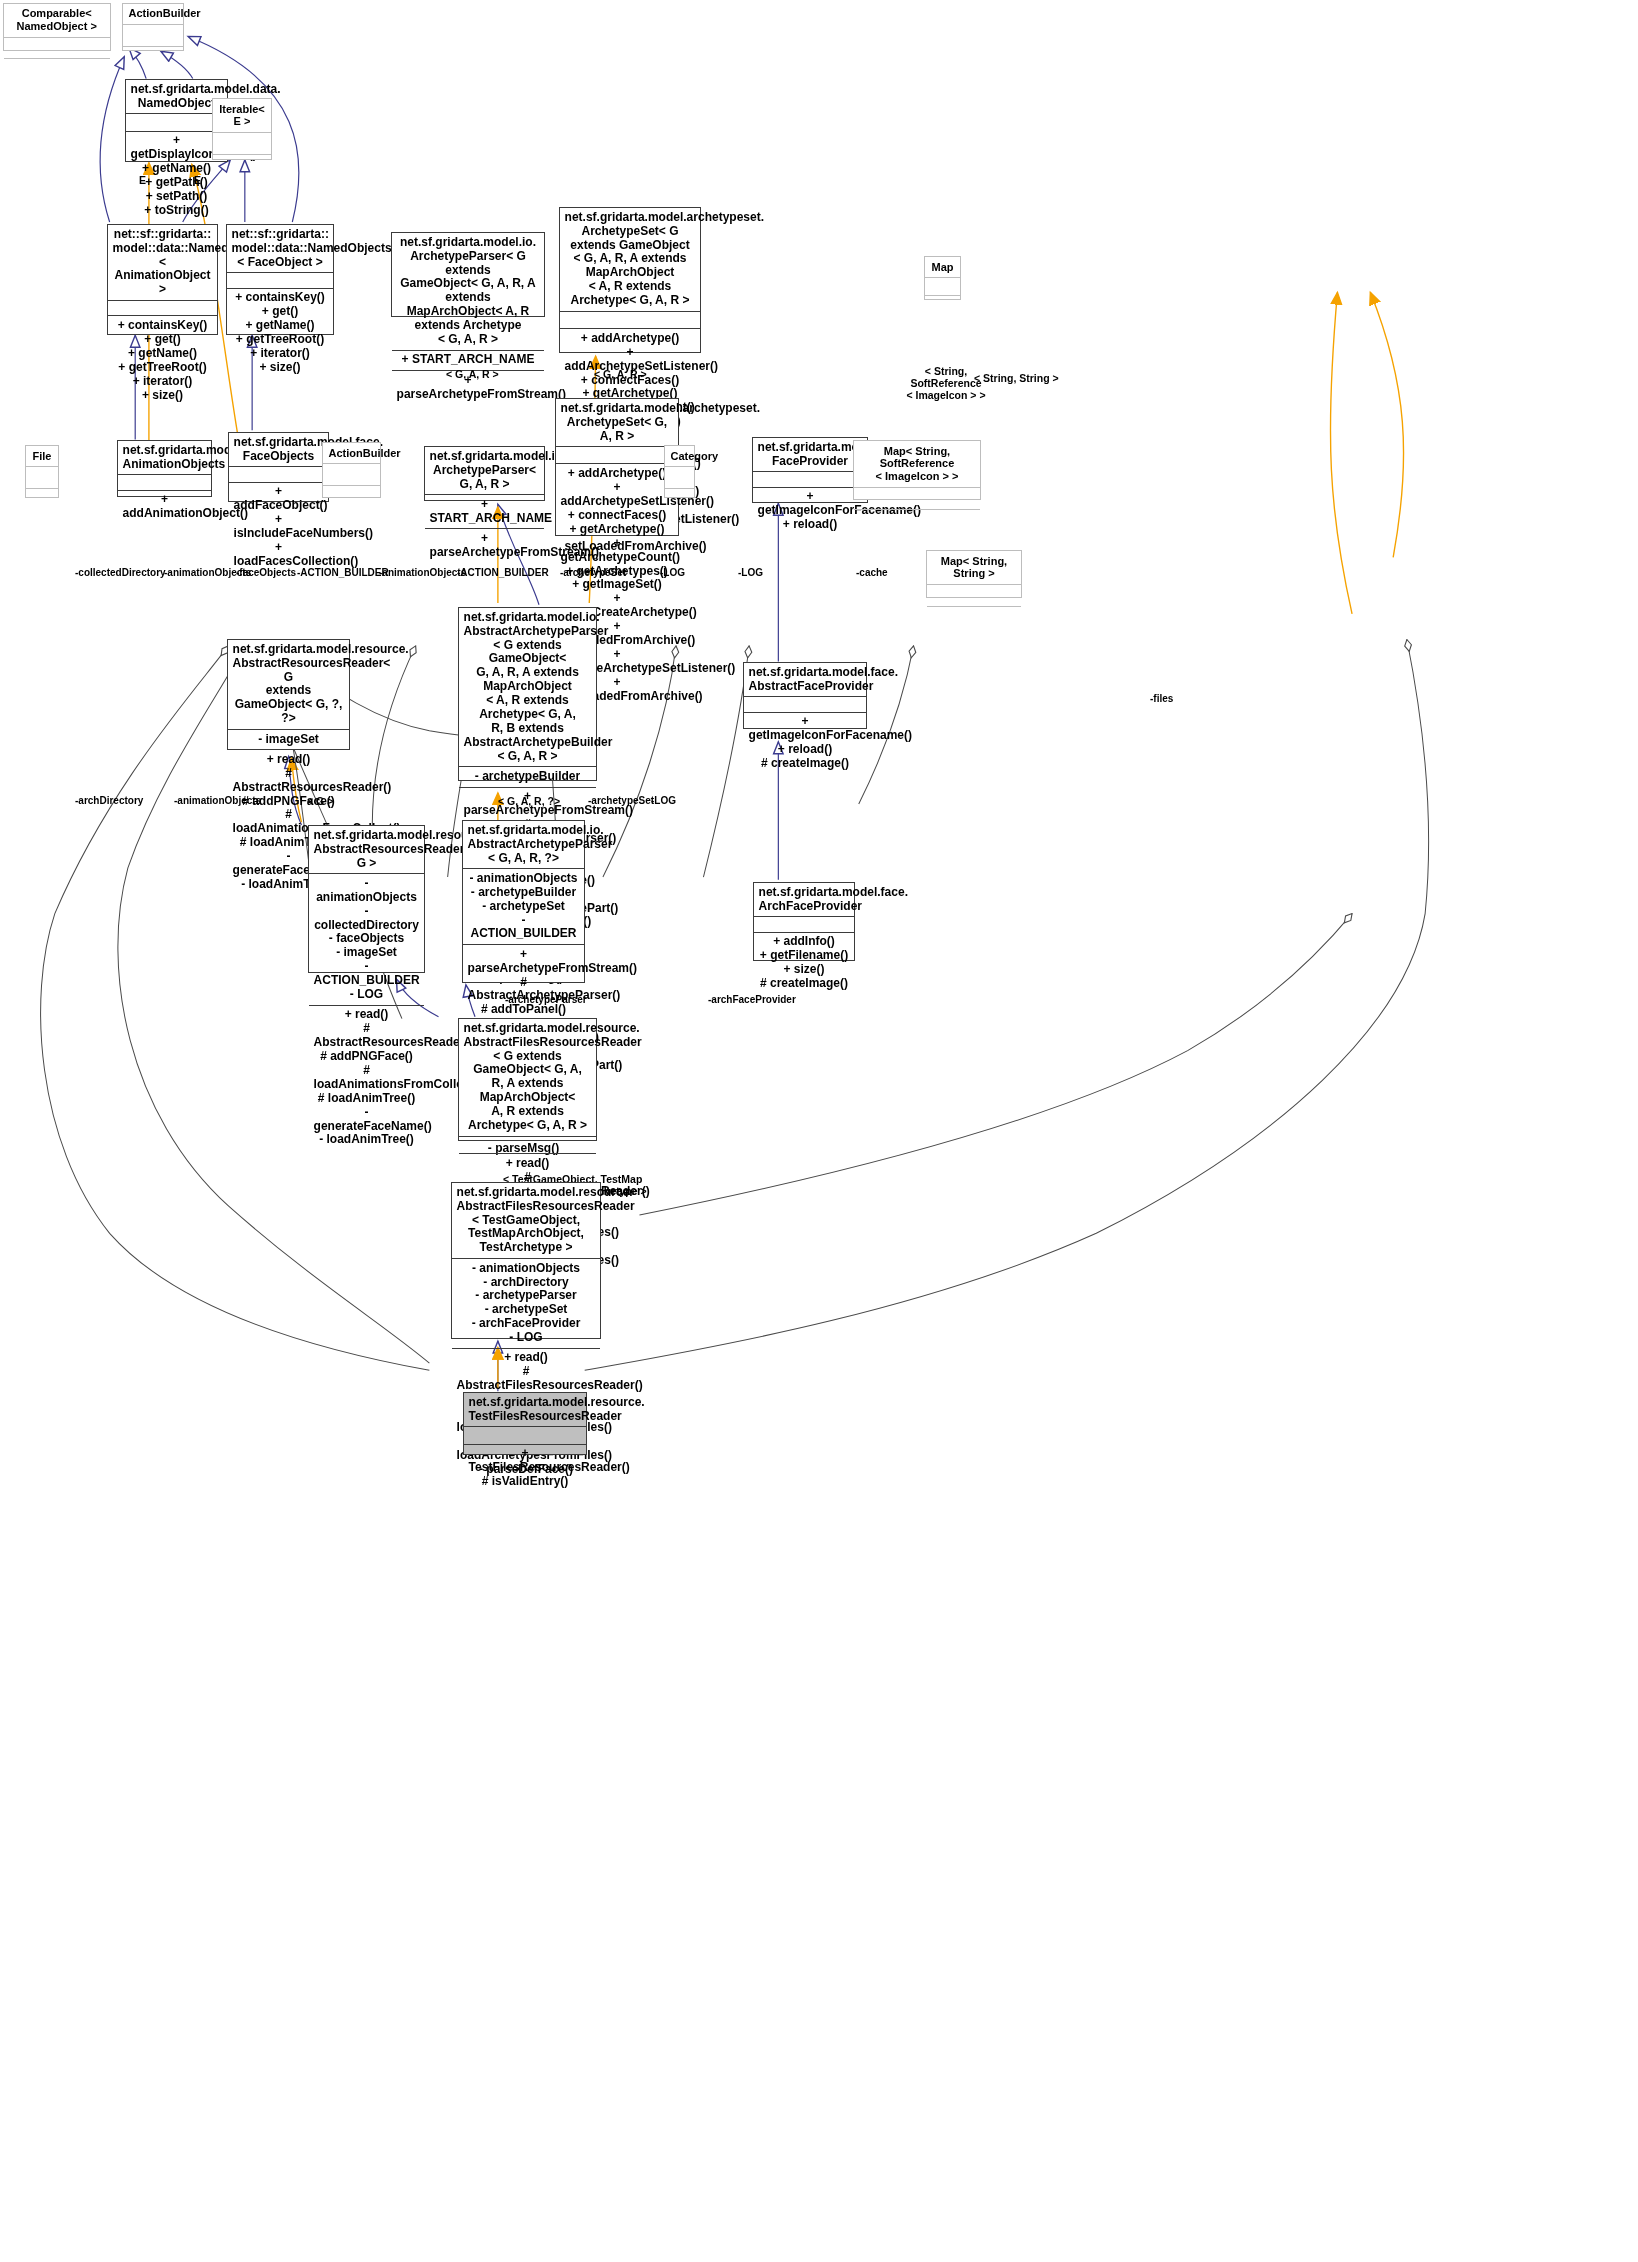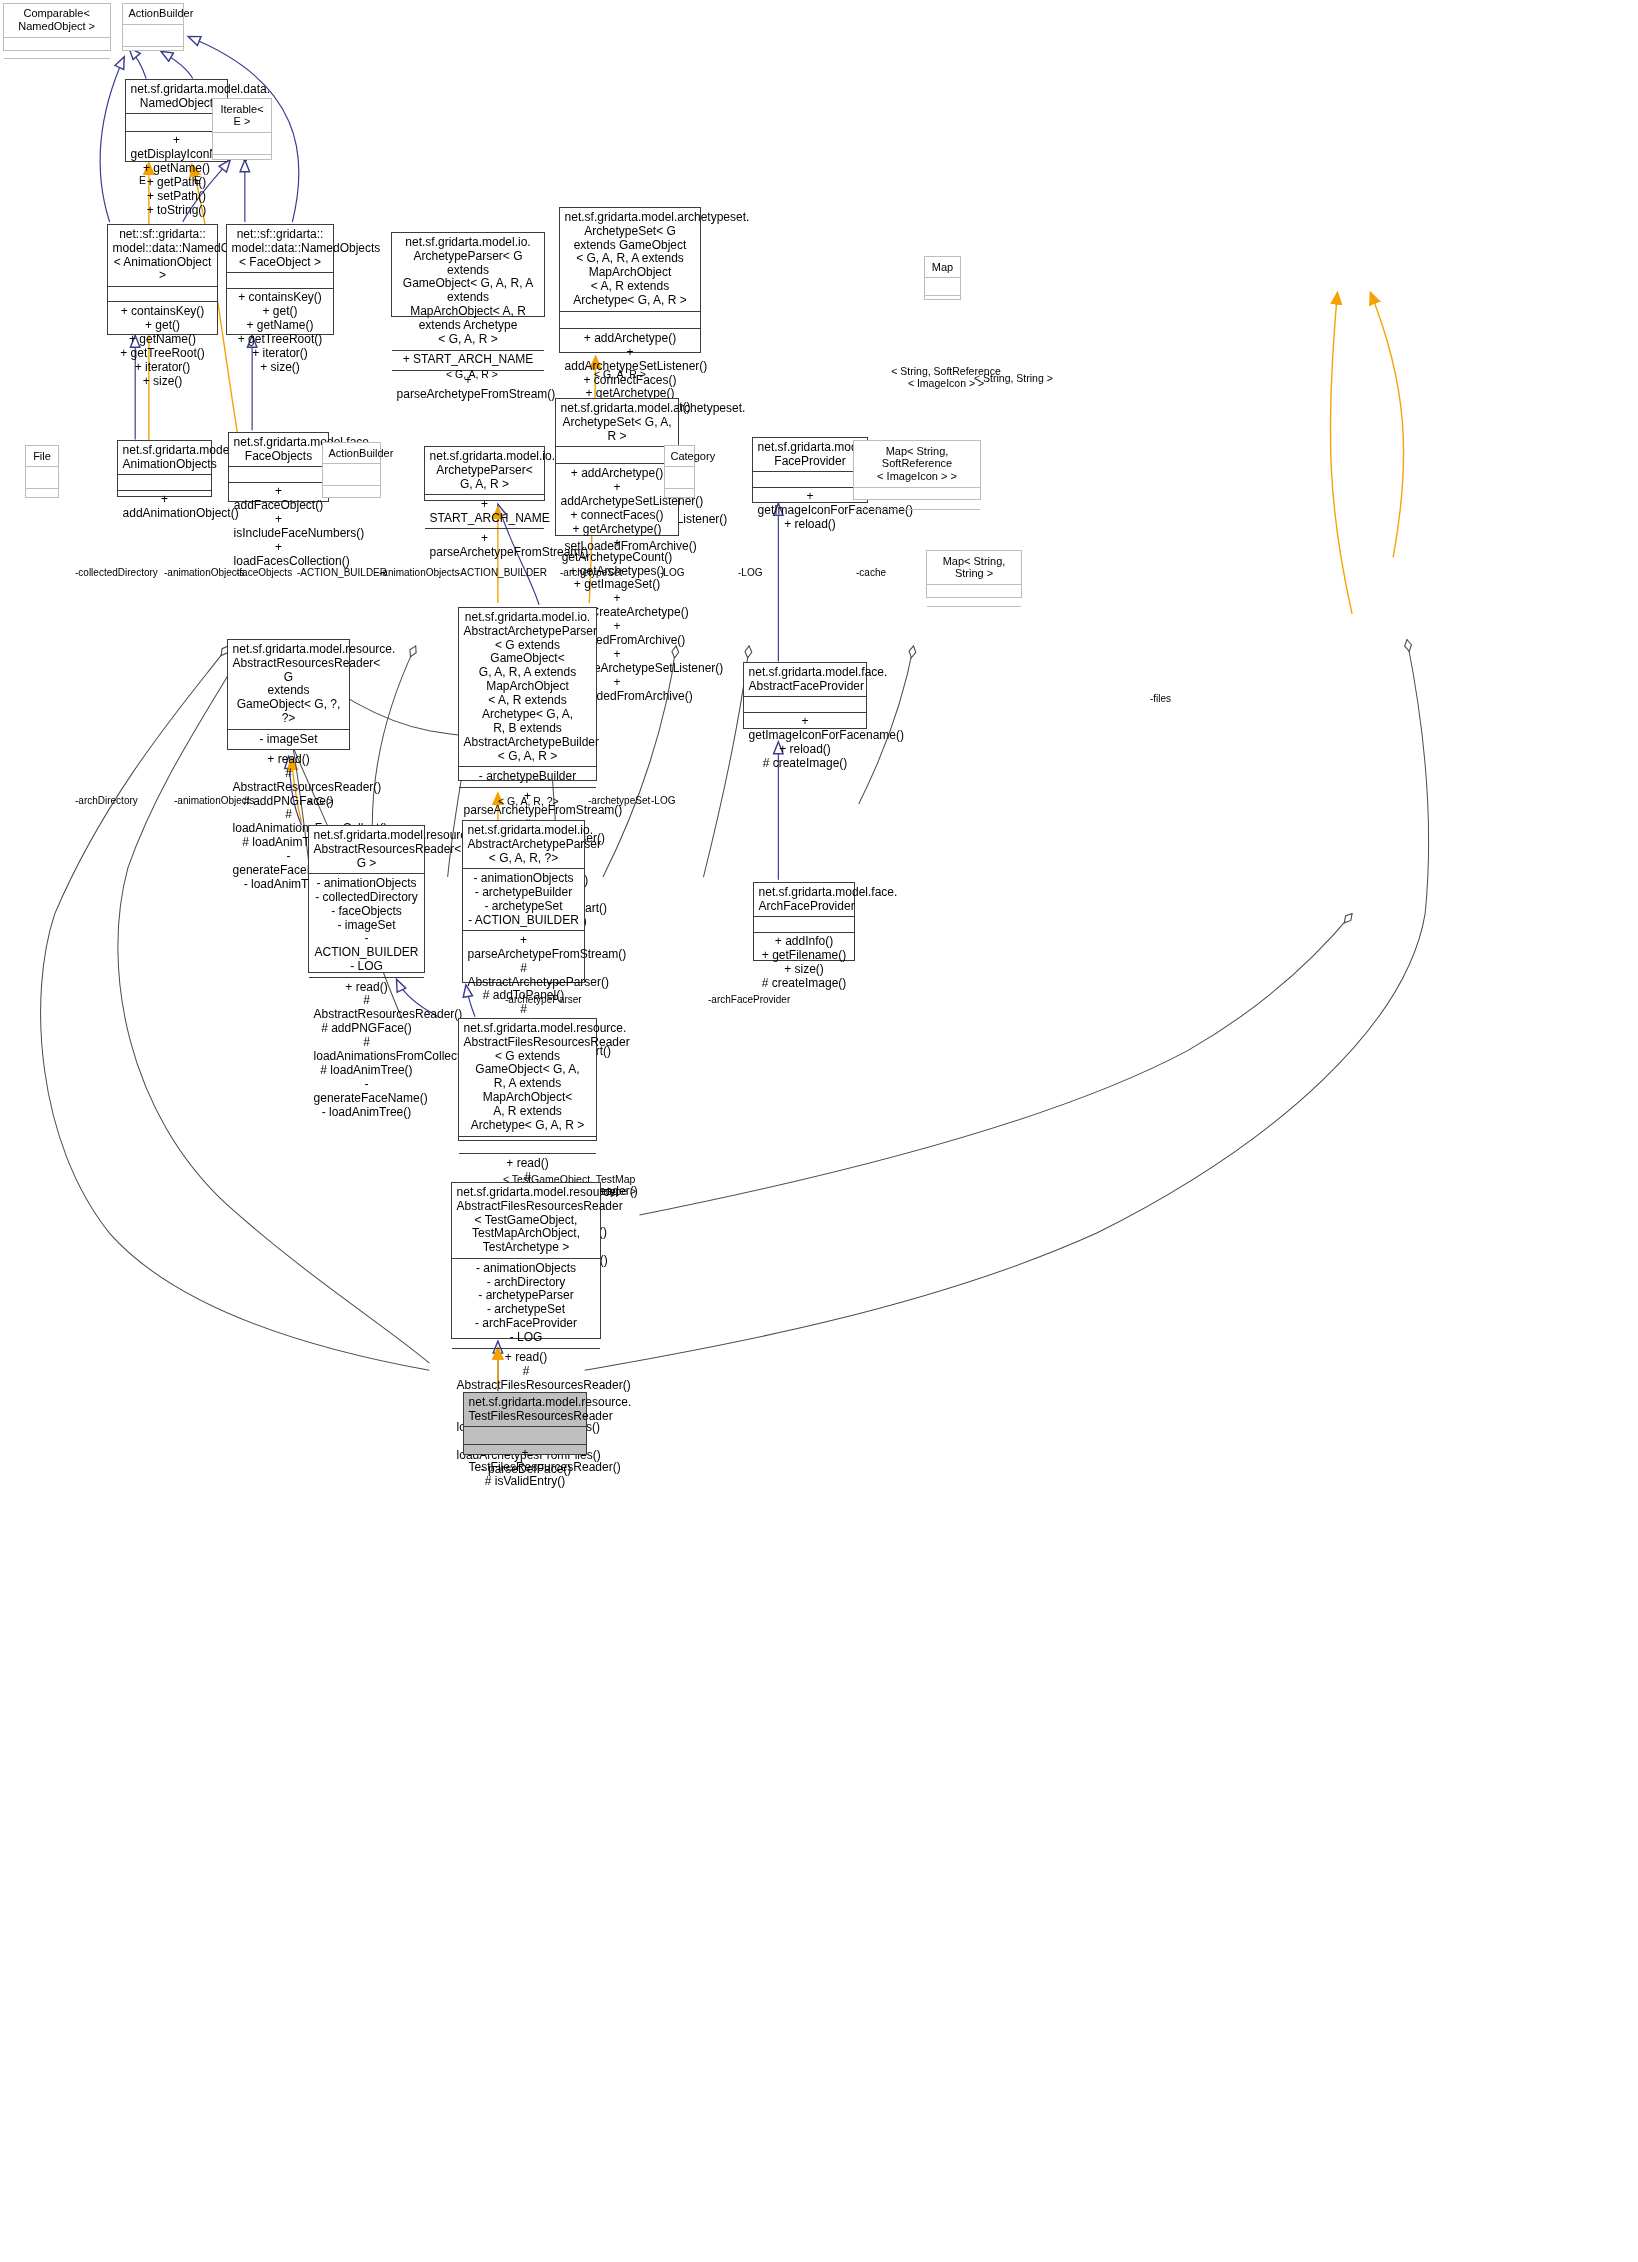--- a/index.html
+++ b/index.html
@@ -1,17 +1,17 @@
 <!DOCTYPE html>
 <html style="font-size:14.6px"><head>
 <meta charset="utf-8">
 <style>
   html,body{margin:0;padding:0;background:#ffffff;}
   #canvas{position:relative;width:1638px;height:2262px;background:#fff;
-          font-family:"Liberation Sans","DejaVu Sans",sans-serif;}
+          font-family:"Liberation Sans","DejaVu Sans",sans-serif;font-weight:bold;}
   svg.edges{position:absolute;left:0;top:0;width:1638px;height:2262px;overflow:visible;}
 
   
   .node{position:absolute;box-sizing:border-box;background:#ffffff;}
   .node .title{text-align:center;padding:2.7px 4.6px;white-space:pre-line;}
   .node .attrs,.node .ops{padding:2.7px 4.6px;white-space:pre-line;}
   .node .attrs{border-top:0.9px solid;}
   .node .ops{border-top:0.9px solid;}
 
   

